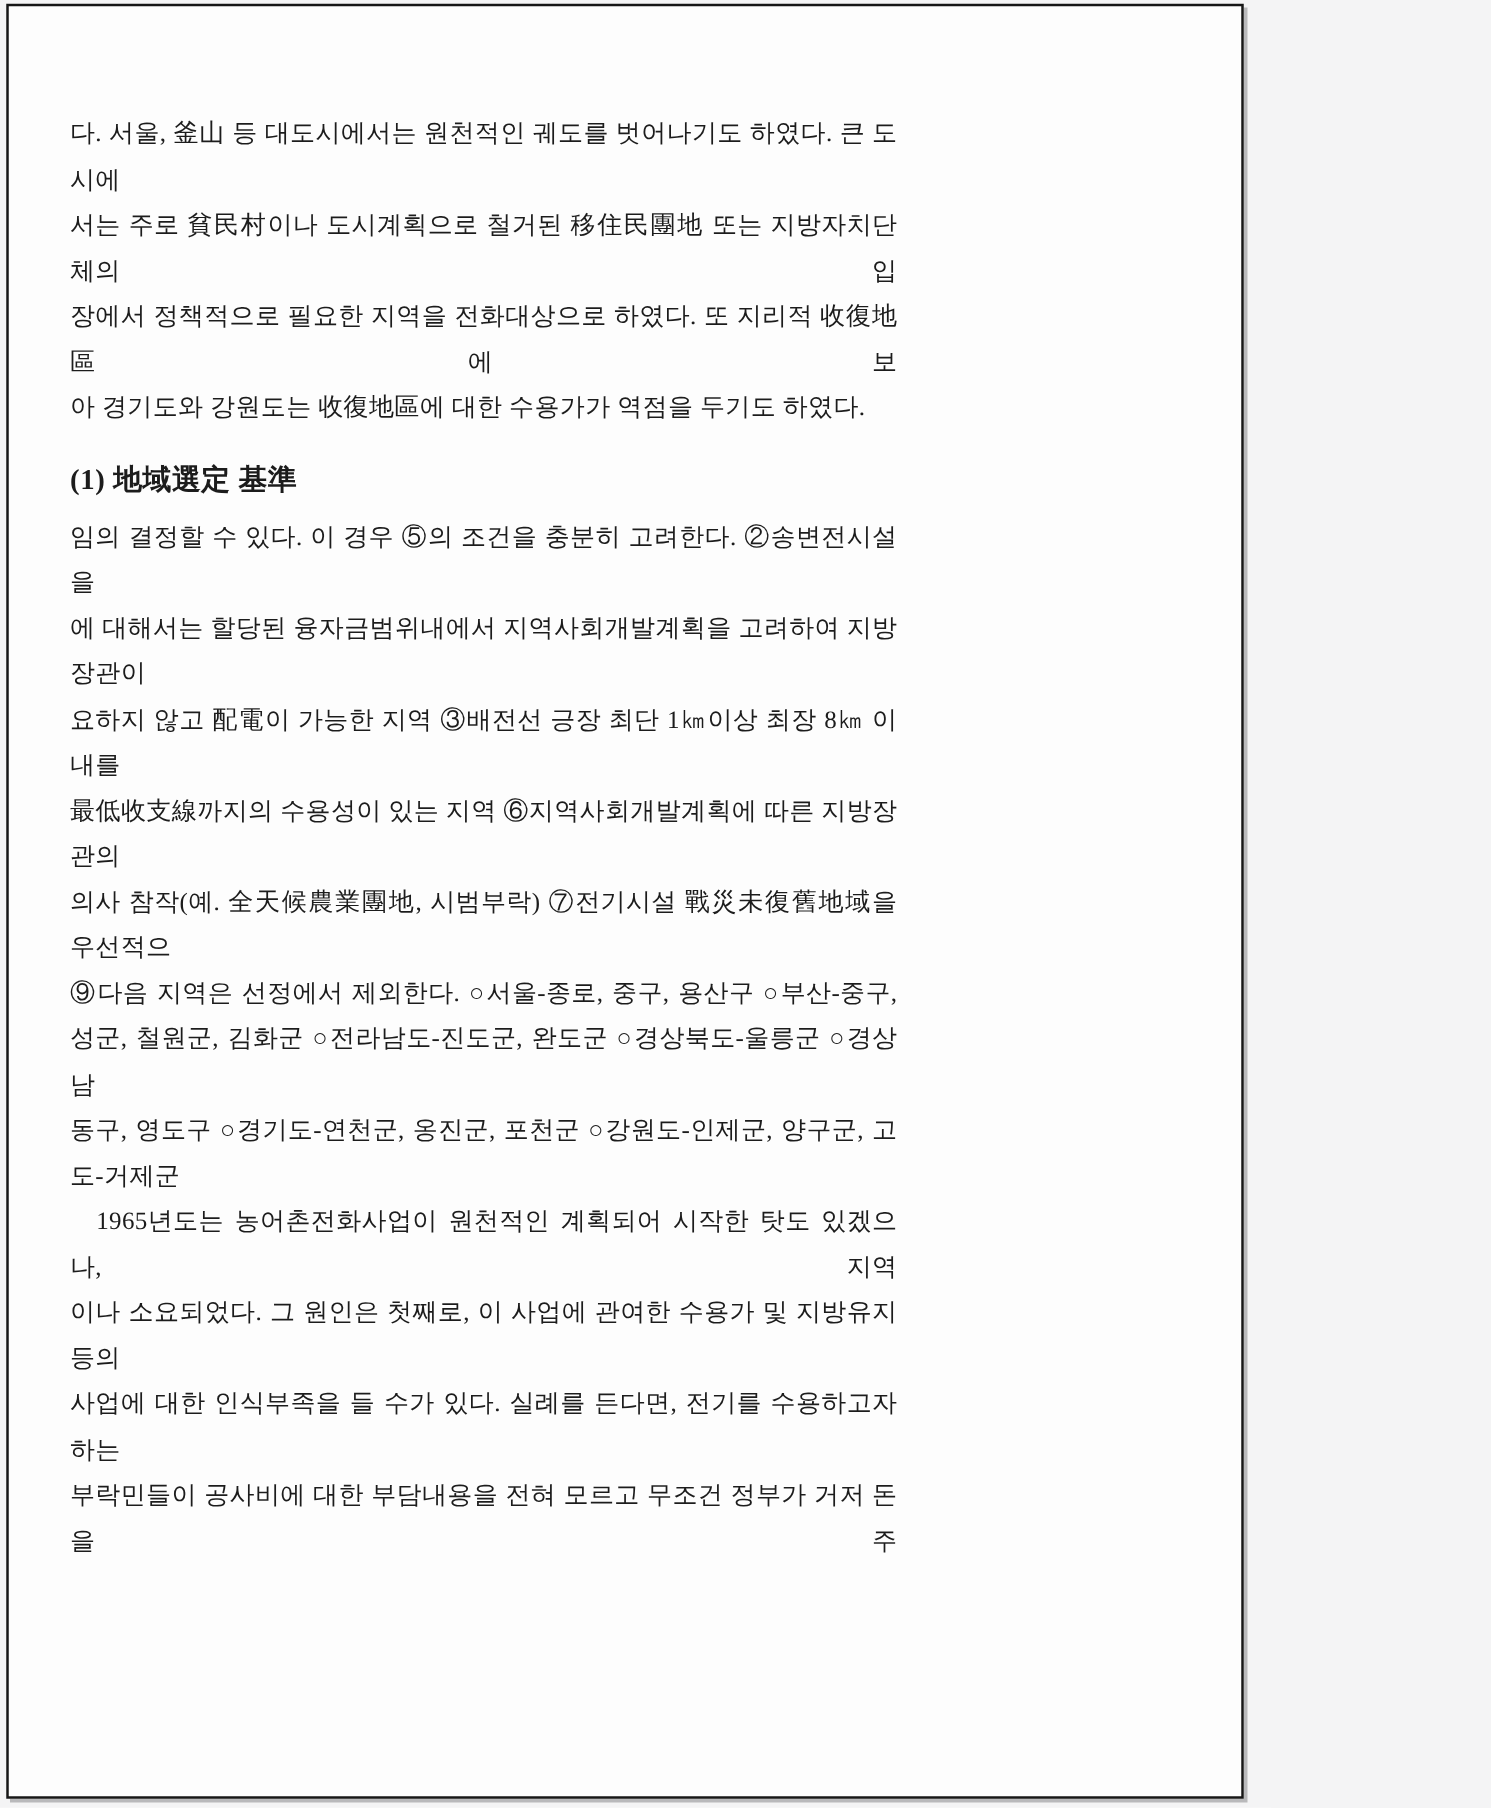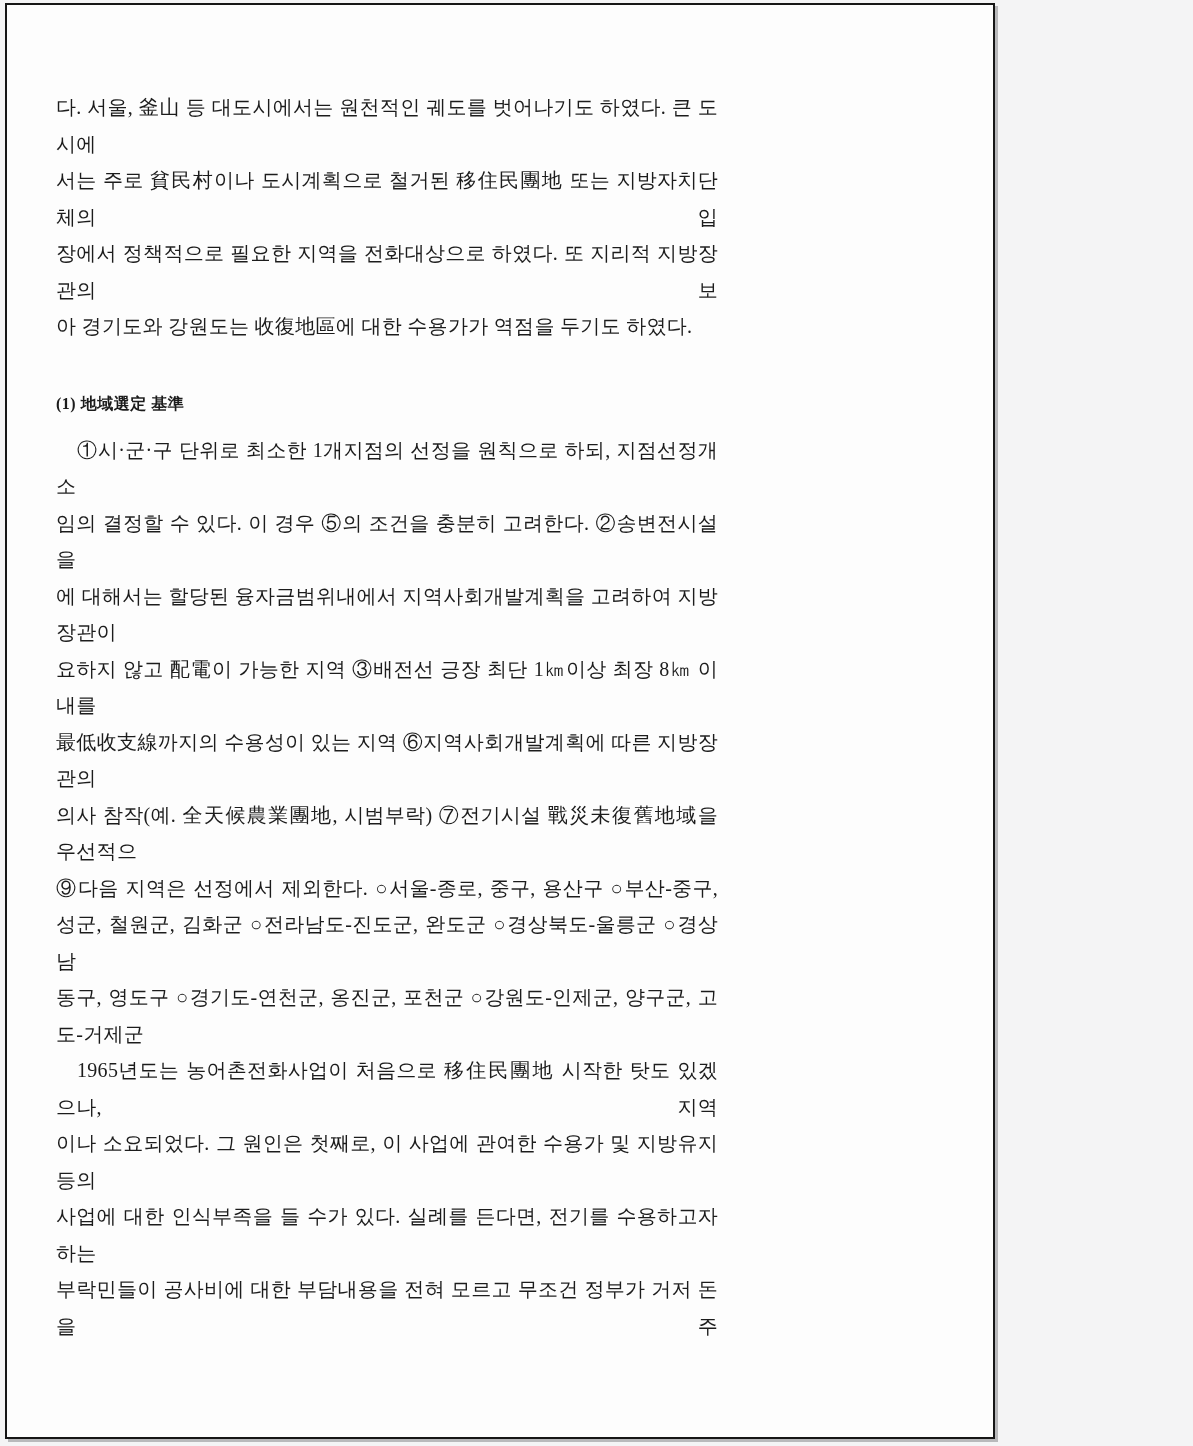--- a/index.html
+++ b/index.html
@@ -37,59 +37,58 @@
     font-size: 20px;
     line-height: 36.5px;
     letter-spacing: 0.3px;
     text-align: justify;
     text-align-last: justify;
     min-height: 36.5px;
   }
   .ln.first { text-indent: 21px; }
   .ln.last  { text-align-last: left; }
   .heading {
-    margin: 44px 0 13px 0;
-    font-size: 16px;
+    margin: 24px 0 13px 0;
+    font-size: 23px;
     line-height: 30px;
     font-weight: 700;
     letter-spacing: 0.5px;
     font-family: Liberation Serif, serif;
   }
 </style>
 </head>
 <body>
 
 <div class="canvas">
   <div class="sheet">
     <div class="content">
 
       <div class="para">
         <div class="ln">다. 서울, 釜山 등 대도시에서는 원천적인 궤도를 벗어나기도 하였다. 큰 도시에</div>
         <div class="ln">서는 주로 貧民村이나 도시계획으로 철거된 移住民團地 또는 지방자치단체의 입</div>
-        <div class="ln">장에서 정책적으로 필요한 지역을 전화대상으로 하였다. 또 지리적 지방장관의 보</div>
+        <div class="ln">장에서 정책적으로 필요한 지역을 전화대상으로 하였다. 또 지리적 收復地區에 보</div>
         <div class="ln last">아 경기도와 강원도는 收復地區에 대한 수용가가 역점을 두기도 하였다.</div>
       </div>
 
       <div class="heading">(1) 地域選定 基準</div>
 
       <div class="para">
-        <div class="ln first">①시·군·구 단위로 최소한 1개지점의 선정을 원칙으로 하되, 지점선정개소</div>
         <div class="ln">임의 결정할 수 있다. 이 경우 ⑤의 조건을 충분히 고려한다. ②송변전시설을</div>
         <div class="ln">에 대해서는 할당된 융자금범위내에서 지역사회개발계획을 고려하여 지방장관이</div>
         <div class="ln">요하지 않고 配電이 가능한 지역 ③배전선 긍장 최단 1㎞이상 최장 8㎞ 이내를</div>
         <div class="ln">最低收支線까지의 수용성이 있는 지역 ⑥지역사회개발계획에 따른 지방장관의</div>
         <div class="ln">의사 참작(예. 全天候農業團地, 시범부락) ⑦전기시설 戰災未復舊地域을 우선적으</div>
         <div class="ln">⑨다음 지역은 선정에서 제외한다. ○서울-종로, 중구, 용산구 ○부산-중구,</div>
         <div class="ln">성군, 철원군, 김화군 ○전라남도-진도군, 완도군 ○경상북도-울릉군 ○경상남</div>
         <div class="ln">동구, 영도구 ○경기도-연천군, 옹진군, 포천군 ○강원도-인제군, 양구군, 고</div>
         <div class="ln last">도-거제군</div>
       </div>
 
       <div class="para">
-        <div class="ln first">1965년도는 농어촌전화사업이 처음으로 移住民團地 시작한 탓도 있겠으나, 지역</div>
+        <div class="ln first">1965년도는 농어촌전화사업이 원천적인 계획되어 시작한 탓도 있겠으나, 지역</div>
         <div class="ln">이나 소요되었다. 그 원인은 첫째로, 이 사업에 관여한 수용가 및 지방유지 등의</div>
         <div class="ln">사업에 대한 인식부족을 들 수가 있다. 실례를 든다면, 전기를 수용하고자 하는</div>
         <div class="ln">부락민들이 공사비에 대한 부담내용을 전혀 모르고 무조건 정부가 거저 돈을 주</div>
 
       </div>
 
     </div>
   </div>
 </div>
 

